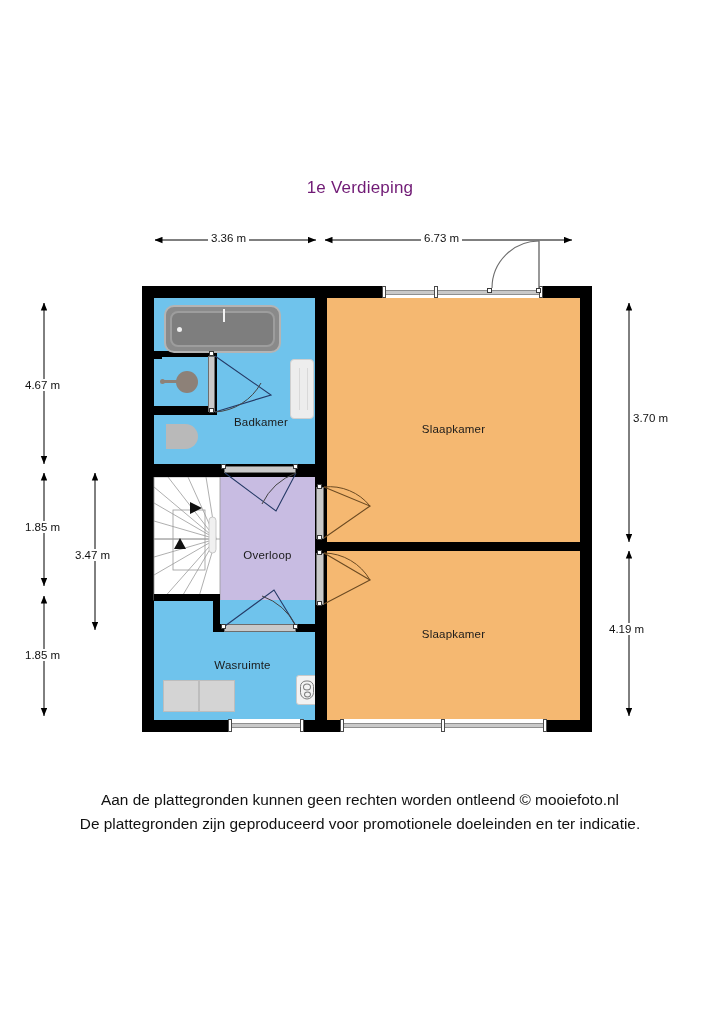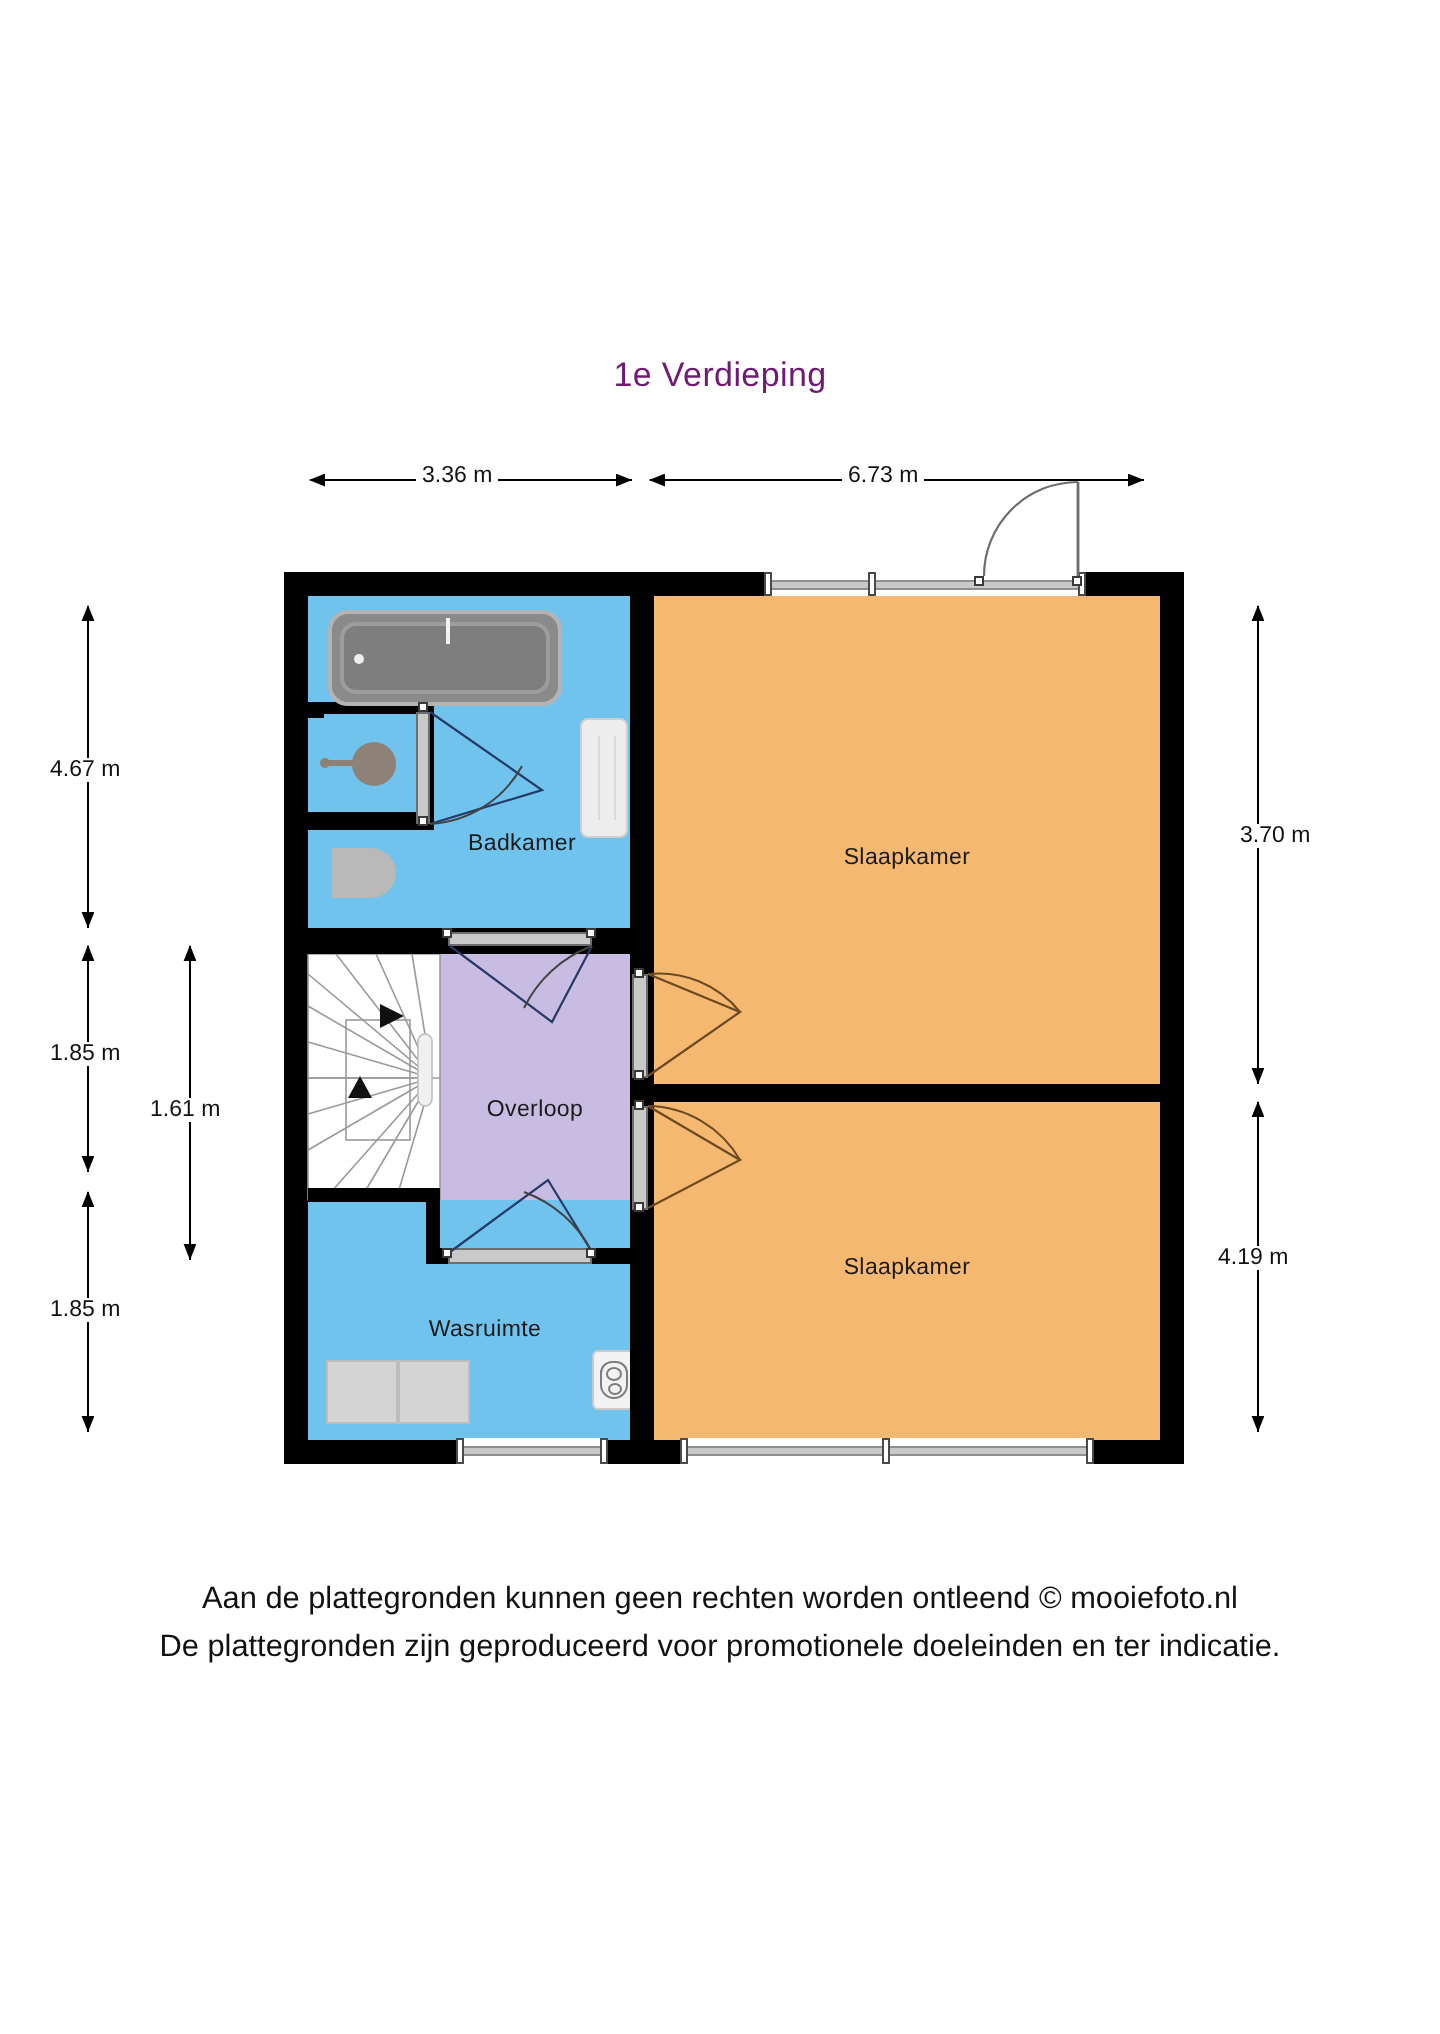--- a/index.html
+++ b/index.html
@@ -99,23 +99,23 @@
 
     <line x1="629" y1="551" x2="629" y2="716" stroke="#000" stroke-width="1" marker-start="url(#al)" marker-end="url(#ar)"></line>
   </svg>
 
   <div class="dim" style="left:208px;top:232px">3.36 m</div>
   <div class="dim" style="left:421px;top:232px">6.73 m</div>
 
   <div class="dim" style="left:22px;top:379px">4.67 m</div>
   <div class="dim" style="left:22px;top:521px">1.85 m</div>
   <div class="dim" style="left:22px;top:649px">1.85 m</div>
-  <div class="dim" style="left:72px;top:549px">1.61 m</div>
-
-  <div class="dim" style="left:617px;top:412px">3.70 m</div>
+  <div class="dim" style="left:72px;top:549px">3.47 m</div>
+
+  <div class="dim" style="left:630px;top:412px">3.70 m</div>
   <div class="dim" style="left:606px;top:623px">4.19 m</div>
 
   <div class="wallblock" style="left:142px;top:286px;width:450px;height:446px"></div>
 
   <div class="room fill-orange" style="left:327px;top:298px;width:253px;height:244px"></div>
   <div class="label" style="left:327px;top:423px;width:253px">Slaapkamer</div>
 
   <div class="room fill-orange" style="left:327px;top:551px;width:253px;height:169px"></div>
   <div class="label" style="left:327px;top:628px;width:253px">Slaapkamer</div>
 

